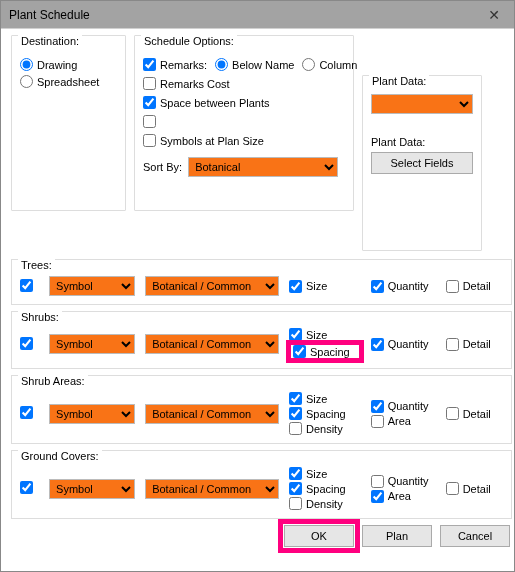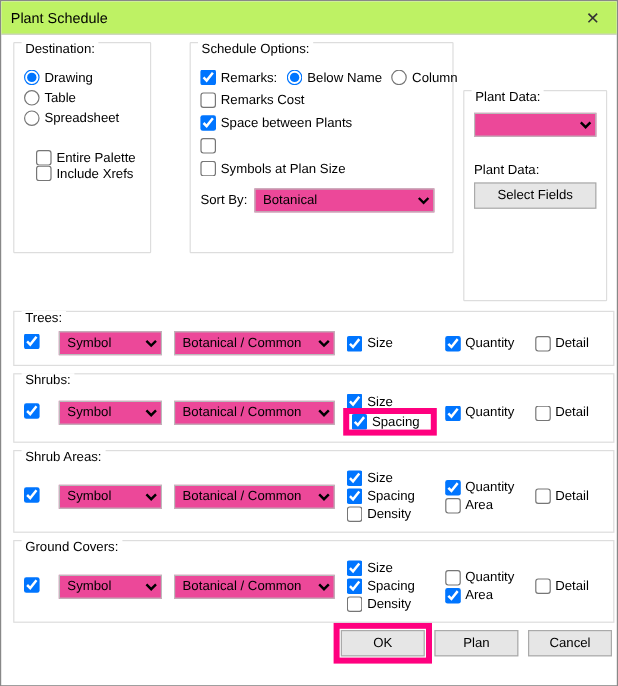--- a/index.html
+++ b/index.html
@@ -14,21 +14,21 @@
     overflow: hidden;
     border: 1px solid #888;
   }
   .titlebar {
     display: flex;
     align-items: center;
     justify-content: space-between;
     height: 28px;
     padding: 0 0 0 8px;
     border-bottom: 1px solid #d0d0d0;
-    background: #bef264;
+    background: #a3a3a3;
   }
   .titlebar .title { font-size: 12px; }
   .titlebar .close {
     width: 40px; height: 28px;
     display: flex; align-items: center; justify-content: center;
     font-size: 14px; color: #333;
   }
   .content { padding: 6px 2px 10px 10px; }
   .top-row { display: flex; gap: 8px; margin-bottom: 8px; }
   .group {
@@ -39,28 +39,28 @@
   }
   .group .legend {
     position: absolute;
     top: -1px; left: 6px;
     background: #fff;
     padding: 0 3px;
     font-size: 11px;
     color: #000;
   }
   .group.destination { width: 115px; height: 176px; }
-  .group.options { width: 220px; height: 176px; margin-left: 24px; }
+  .group.options { width: 220px; height: 176px; }
   .group.plantdata { width: 120px; height: 176px; margin-top: 40px; }
   .radio-row, .check-row { display: flex; align-items: center; margin: 4px 0; gap: 4px; }
   .sub-block { margin-top: 20px; padding-left: 10px; }
   .sort-row { display: flex; align-items: center; gap: 6px; margin-top: 10px; }
   select.cb {
     font-family: inherit; font-size: 11px;
-    background: #ec4899; border: 1px solid #bbb;
+    background: #f97316; border: 1px solid #bbb;
     height: 20px; padding: 0 2px;
   }
   .btn {
     font-family: inherit; font-size: 11px;
     background: #e6e6e6; border: 1px solid #aaa;
     height: 22px; padding: 0 12px;
     cursor: default;
   }
   .section {
     border: 1px solid #ddd;
@@ -110,36 +110,22 @@
   <div class="top-row">
 
     <div class="group destination">
       <div class="legend">Destination:</div>
       <label class="radio-row">
         <input type="radio" name="dest" checked="" style="">
         <span>Drawing</span>
       </label>
       <label class="radio-row">
         <input type="radio" name="dest" style="">
-        <span>Table</span>
-      </label>
-      <label class="radio-row">
-        <input type="radio" name="dest" style="">
         <span>Spreadsheet</span>
       </label>
-      <div class="sub-block">
-        <label class="check">
-          <input type="checkbox" style="">
-          <span>Entire Palette</span>
-        </label>
-        <label class="check">
-          <input type="checkbox" style="">
-          <span>Include Xrefs</span>
-        </label>
-      </div>
     </div>
 
     <div class="group options">
       <div class="legend">Schedule Options:</div>
       <div class="check-row">
         <label class="check">
           <input type="checkbox" checked="" style="">
           <span>Remarks:</span>
         </label>
         <label class="check" style="margin-left:4px;">

